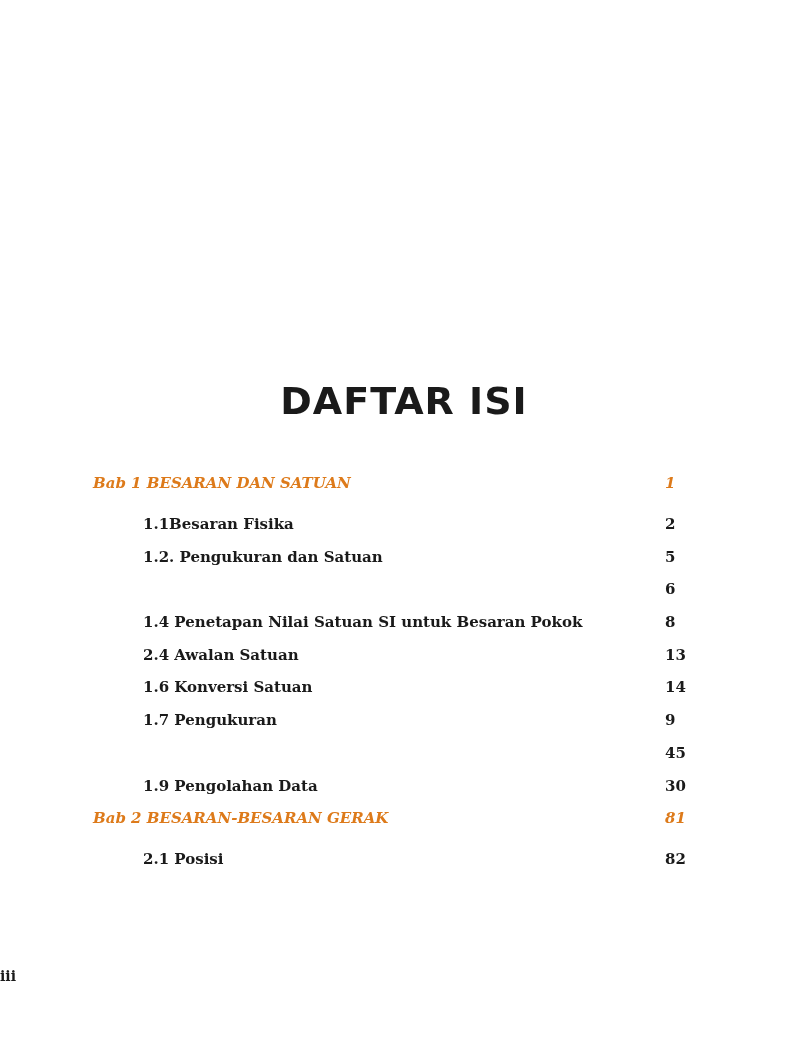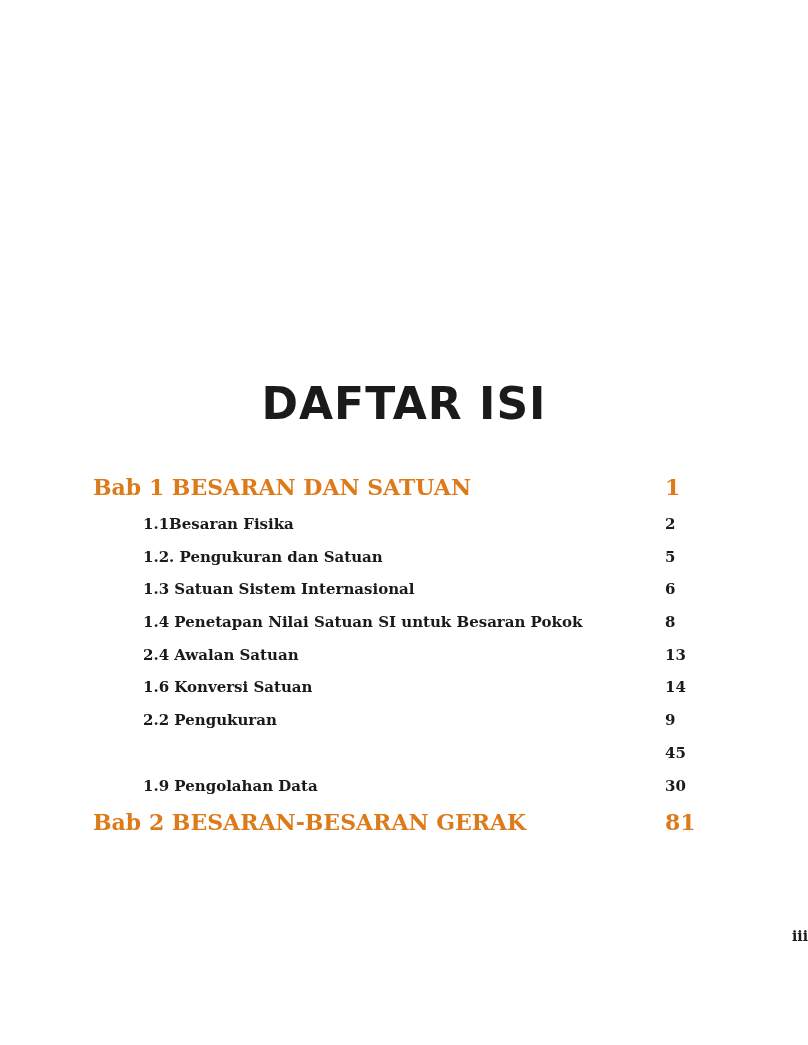--- a/index.html
+++ b/index.html
@@ -17,79 +17,81 @@
   }
   .title {
     position: absolute;
     top: 382px;
     left: 0;
     width: 808px;
     margin: 0;
     text-align: center;
     font-family: "DejaVu Sans", sans-serif;
     font-weight: bold;
-    font-size: 44px;
+    font-size: 38px;
     line-height: 1.0;
     letter-spacing: 1px;
     color: var(--text, #111111);
   }
   .toc {
     position: absolute;
     top: 474px;
     left: 93px;
     width: 640px;
   }
   .row {
     position: relative;
     white-space: nowrap;
   }
   .row.chapter {
     height: 41px;
-    font-size: 22px;
+    font-size: 15px;
     font-weight: bold;
     color: var(--accent, #DD7A1A);
+    font-style: italic;
   }
   .row.section {
     height: 32.7px;
     font-size: 15px;
     font-weight: bold;
     color: var(--text, #1a1a1a);
     padding-left: 50px;
   }
   .pagenum {
     position: absolute;
     left: 572px;
     top: 0;
   }
   .footer {
     position: absolute;
-    top: 928px;
+    top: 968px;
     left: 0;
     width: 808px;
-    text-align: right;
+    text-align: left;
     font-family: "DejaVu Serif", serif;
     font-weight: bold;
     font-size: 14px;
     color: var(--text, #1a1a1a);
   }
 </style>
 </head>
 <body>
 
 <div class="page">
   <h1 class="title">DAFTAR ISI</h1>
 
   <div class="toc">
       <div class="row chapter"><span class="label">Bab 1 BESARAN DAN SATUAN</span><span class="pagenum">1</span></div>
       <div class="row section"><span class="label">1.1Besaran Fisika</span><span class="pagenum">2</span></div>
       <div class="row section"><span class="label">1.2. Pengukuran dan Satuan</span><span class="pagenum">5</span></div>
-      <div class="row section"><span class="label">1.3 Satuan Sistem Internasional</span><span class="pagenum">6</span></div>
+      <div class="row section"><span class="pagenum">6</span></div>
       <div class="row section"><span class="label">1.4 Penetapan Nilai Satuan SI untuk Besaran Pokok</span><span class="pagenum">8</span></div>
       <div class="row section"><span class="label">2.4 Awalan Satuan</span><span class="pagenum">13</span></div>
       <div class="row section"><span class="label">1.6 Konversi Satuan</span><span class="pagenum">14</span></div>
-      <div class="row section"><span class="label">2.2 Pengukuran</span><span class="pagenum">9</span></div>
+      <div class="row section"><span class="label">1.7 Pengukuran</span><span class="pagenum">9</span></div>
       <div class="row section"><span class="pagenum">45</span></div>
       <div class="row section"><span class="label">1.9 Pengolahan Data</span><span class="pagenum">30</span></div>
       <div class="row chapter"><span class="label">Bab 2 BESARAN-BESARAN GERAK</span><span class="pagenum">81</span></div>
+      <div class="row section"><span class="label">2.1 Posisi</span><span class="pagenum">82</span></div>
     </div>
 
   <div class="footer">iii</div>
 </div>
 
 </body></html>

